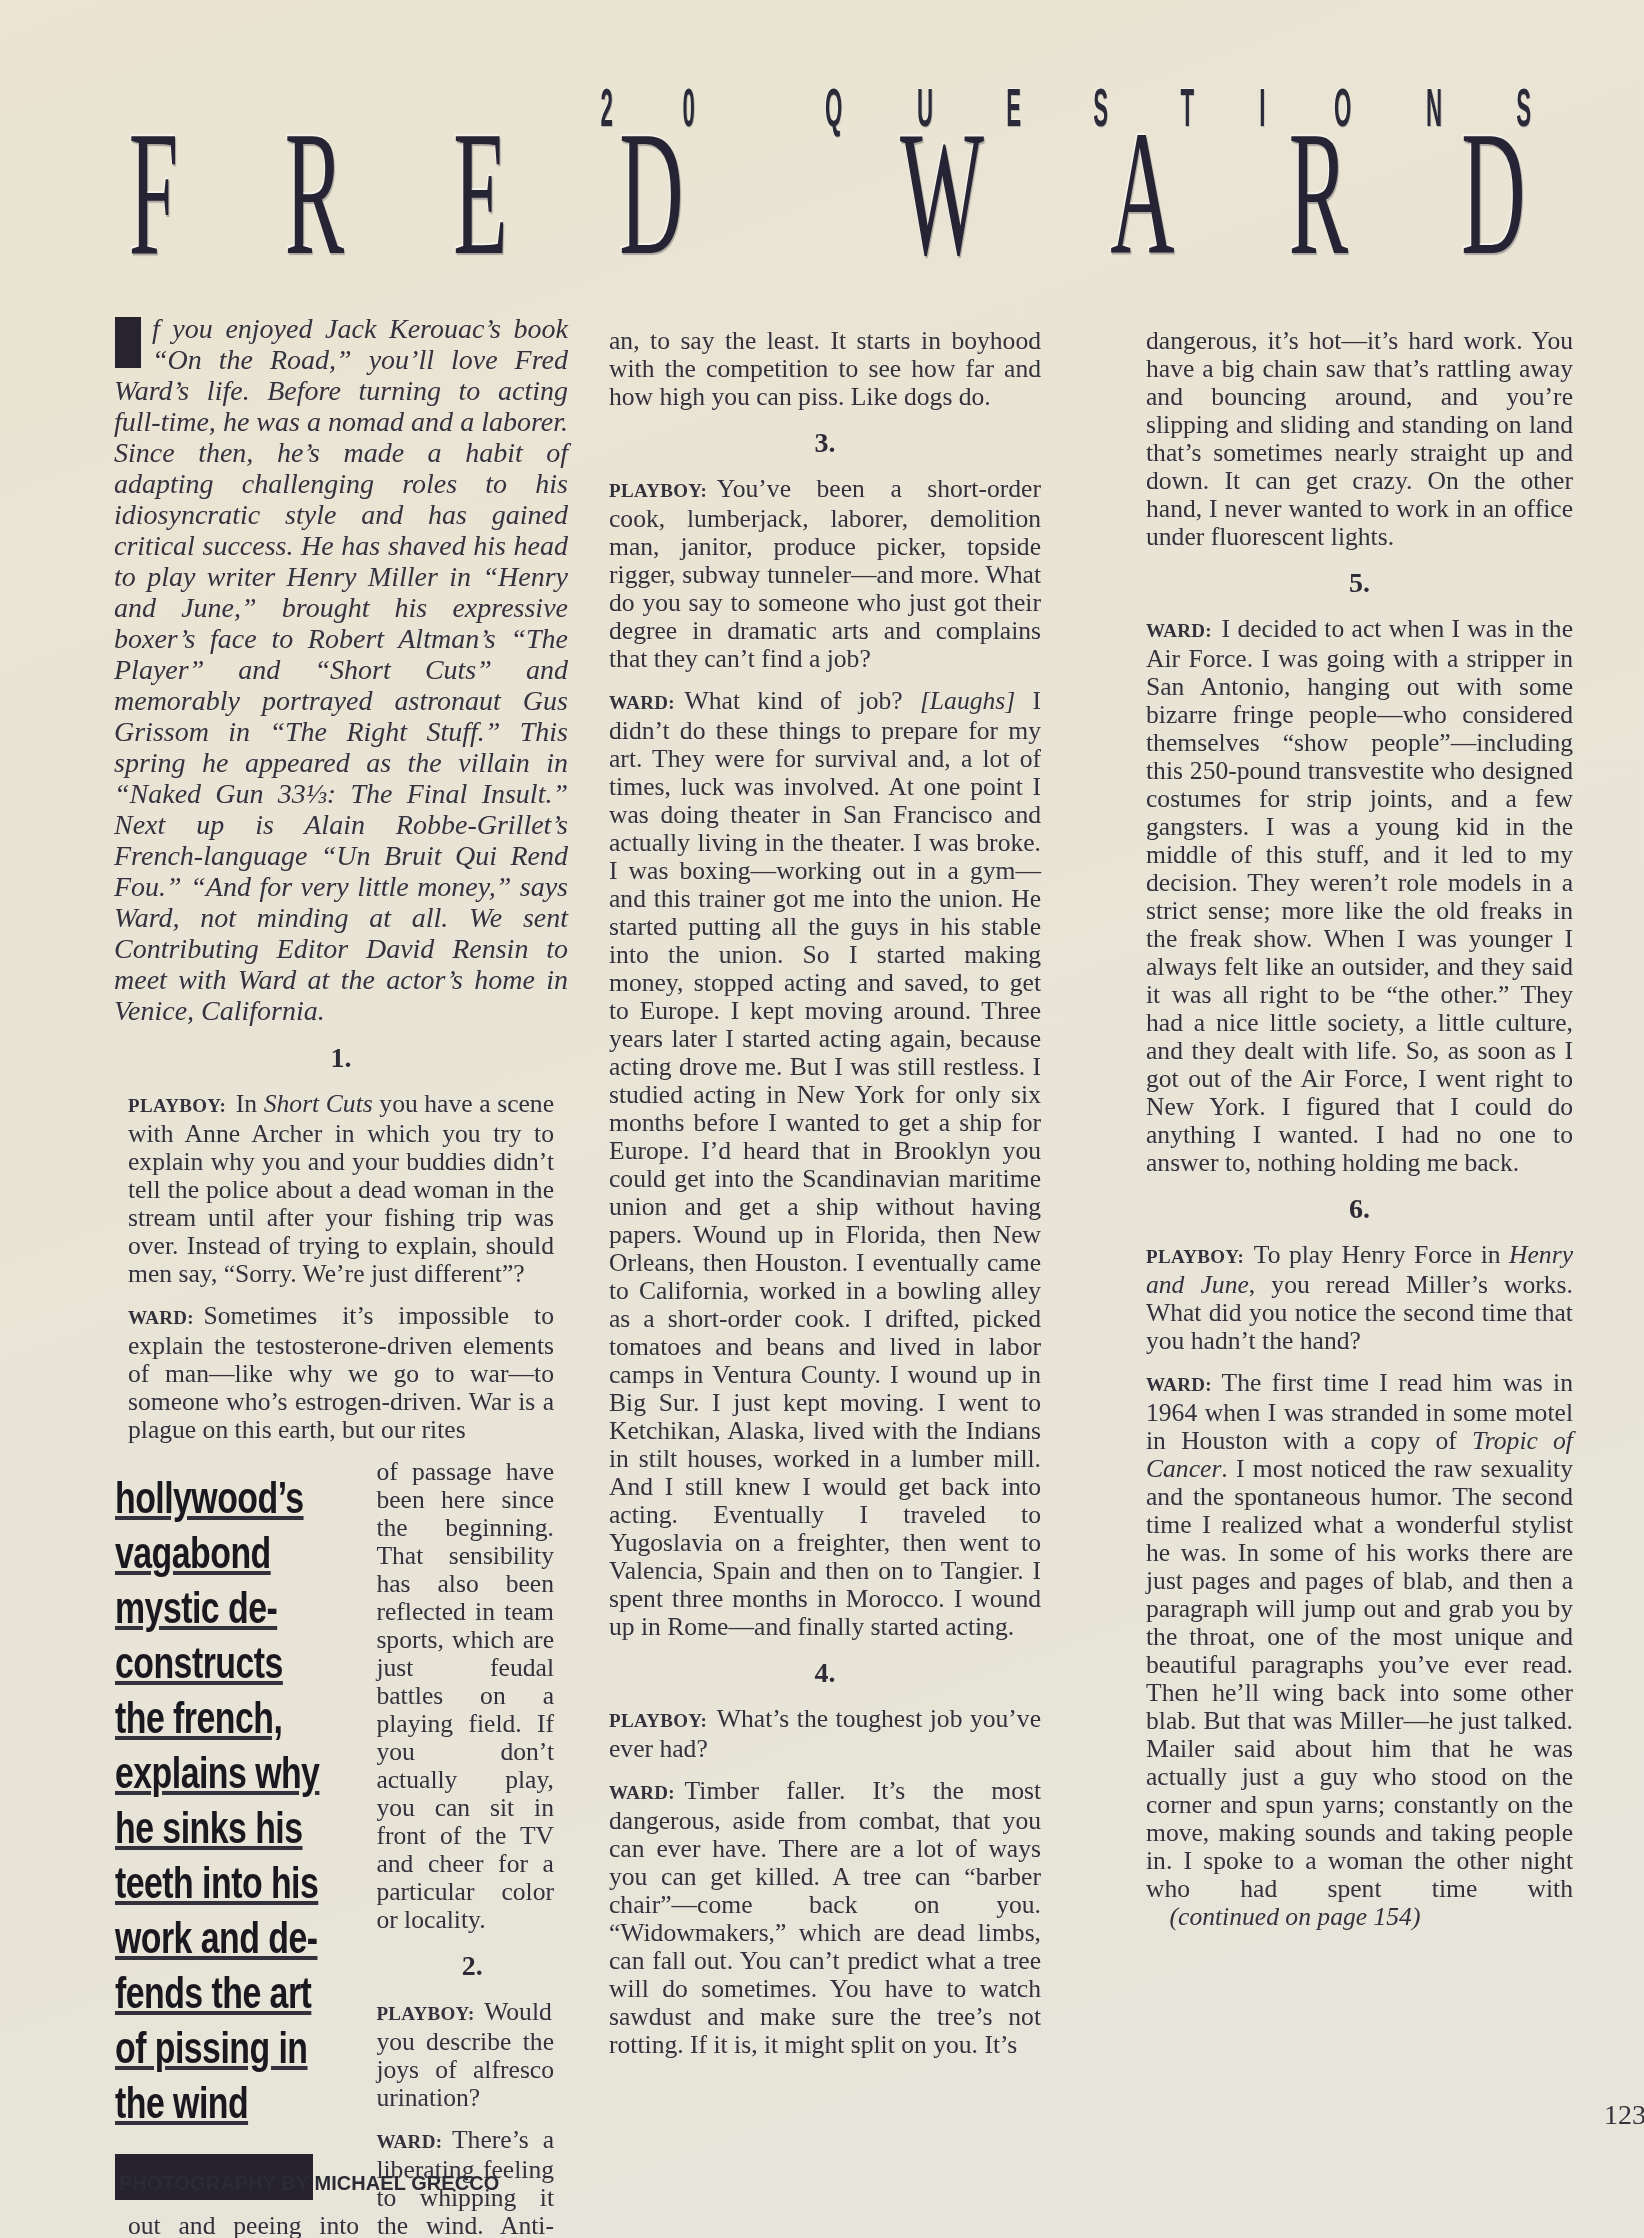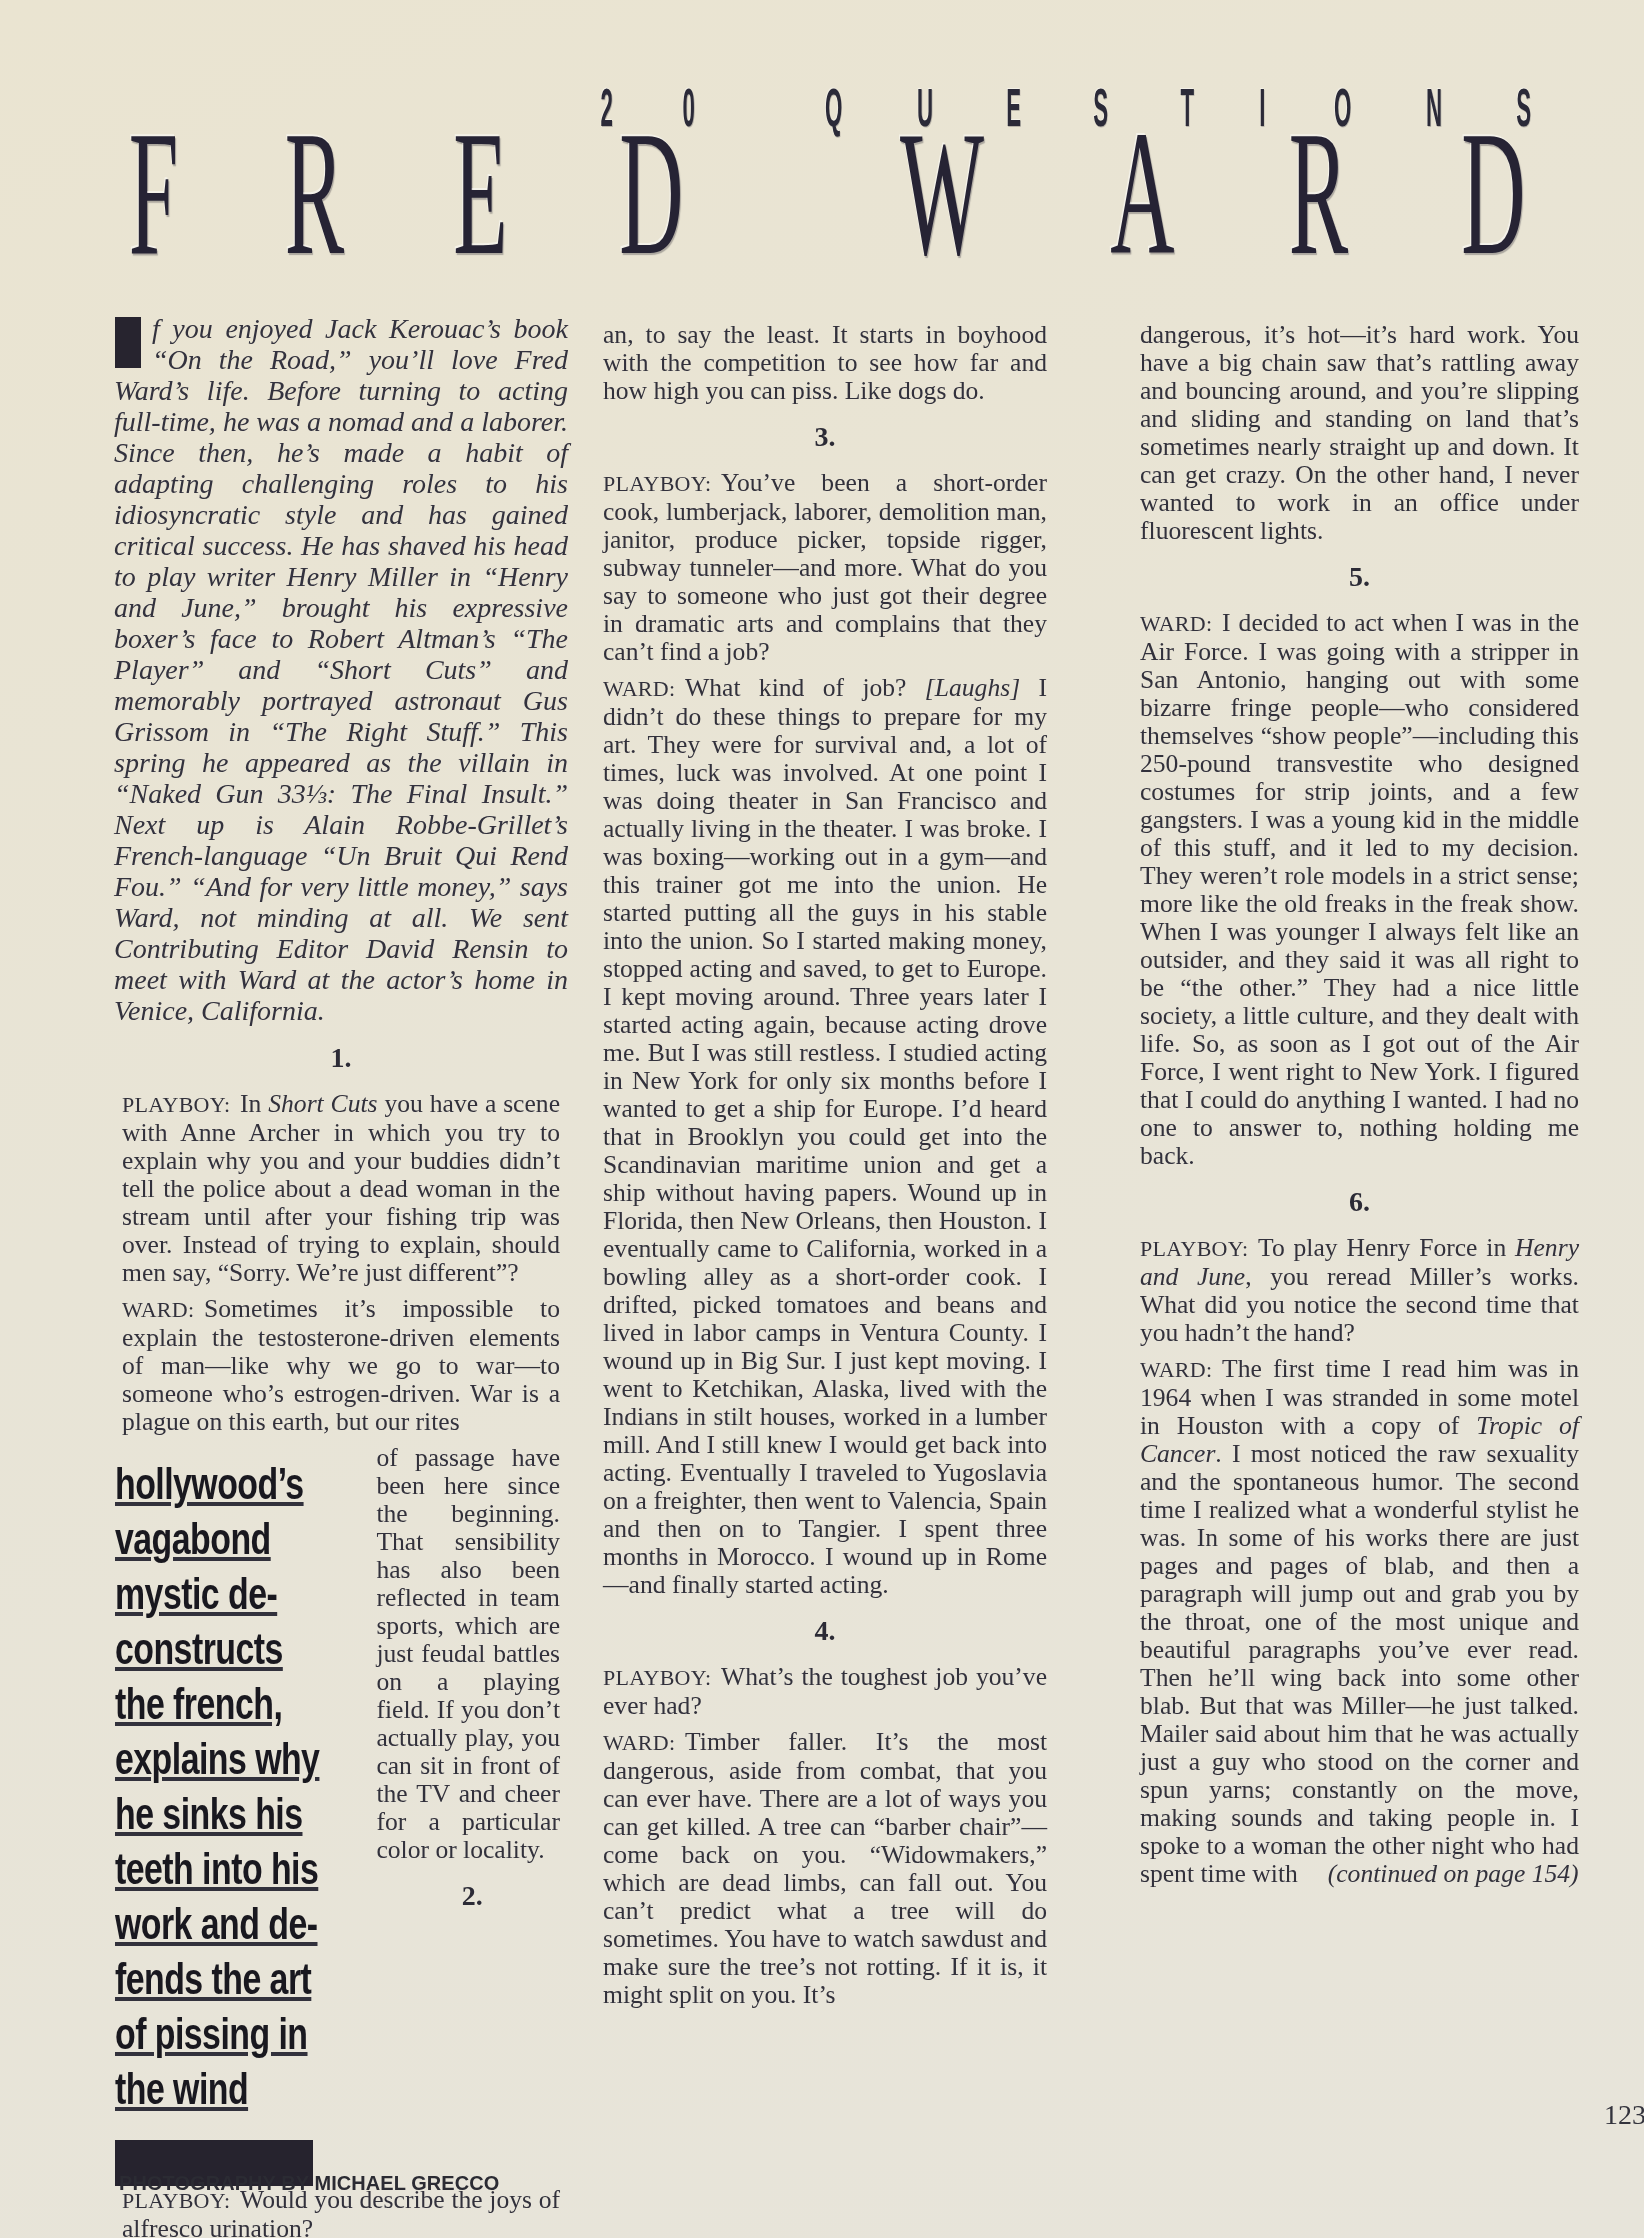--- a/index.html
+++ b/index.html
@@ -35,25 +35,25 @@
     transform:scaleX(0.5);transform-origin:center bottom;
     text-shadow:-2.1px -2.1px 0 rgba(255,255,255,0.5), 2.1px 2.1px 1.4px rgba(30,28,40,0.3);
   }
   .title .wordgap{width:38px;}
   
   .col{position:absolute;top:313px;}
   .col1{left:114px;width:454px;}
   .col2{left:595px;width:460px;}
   .col3{left:1132px;width:455px;}
   .para{
-    margin:8px;text-align:justify;
+    margin:14px;text-align:justify;
     font-size:25.6px;line-height:28px;
     color:#32313c;
   }
-  .speaker{font-size:22px;letter-spacing:0.3px;margin-right:9.7px;}
+  .speaker{font-size:19px;letter-spacing:0.3px;margin-right:9.7px;font-weight:bold;}
   .ital{font-style:italic;}
   .contnote{font-style:italic;padding-left:23.5px;white-space:nowrap;}
   .section{
     text-align:center;font-weight:700;font-size:28px;line-height:28px;
     margin:18px 0 18px 0;color:#2c2b36;
   }
   
   .intro{
     margin:0 0 7px 0;text-align:justify;
     font-style:italic;font-size:28px;line-height:31px;color:#33323e;

